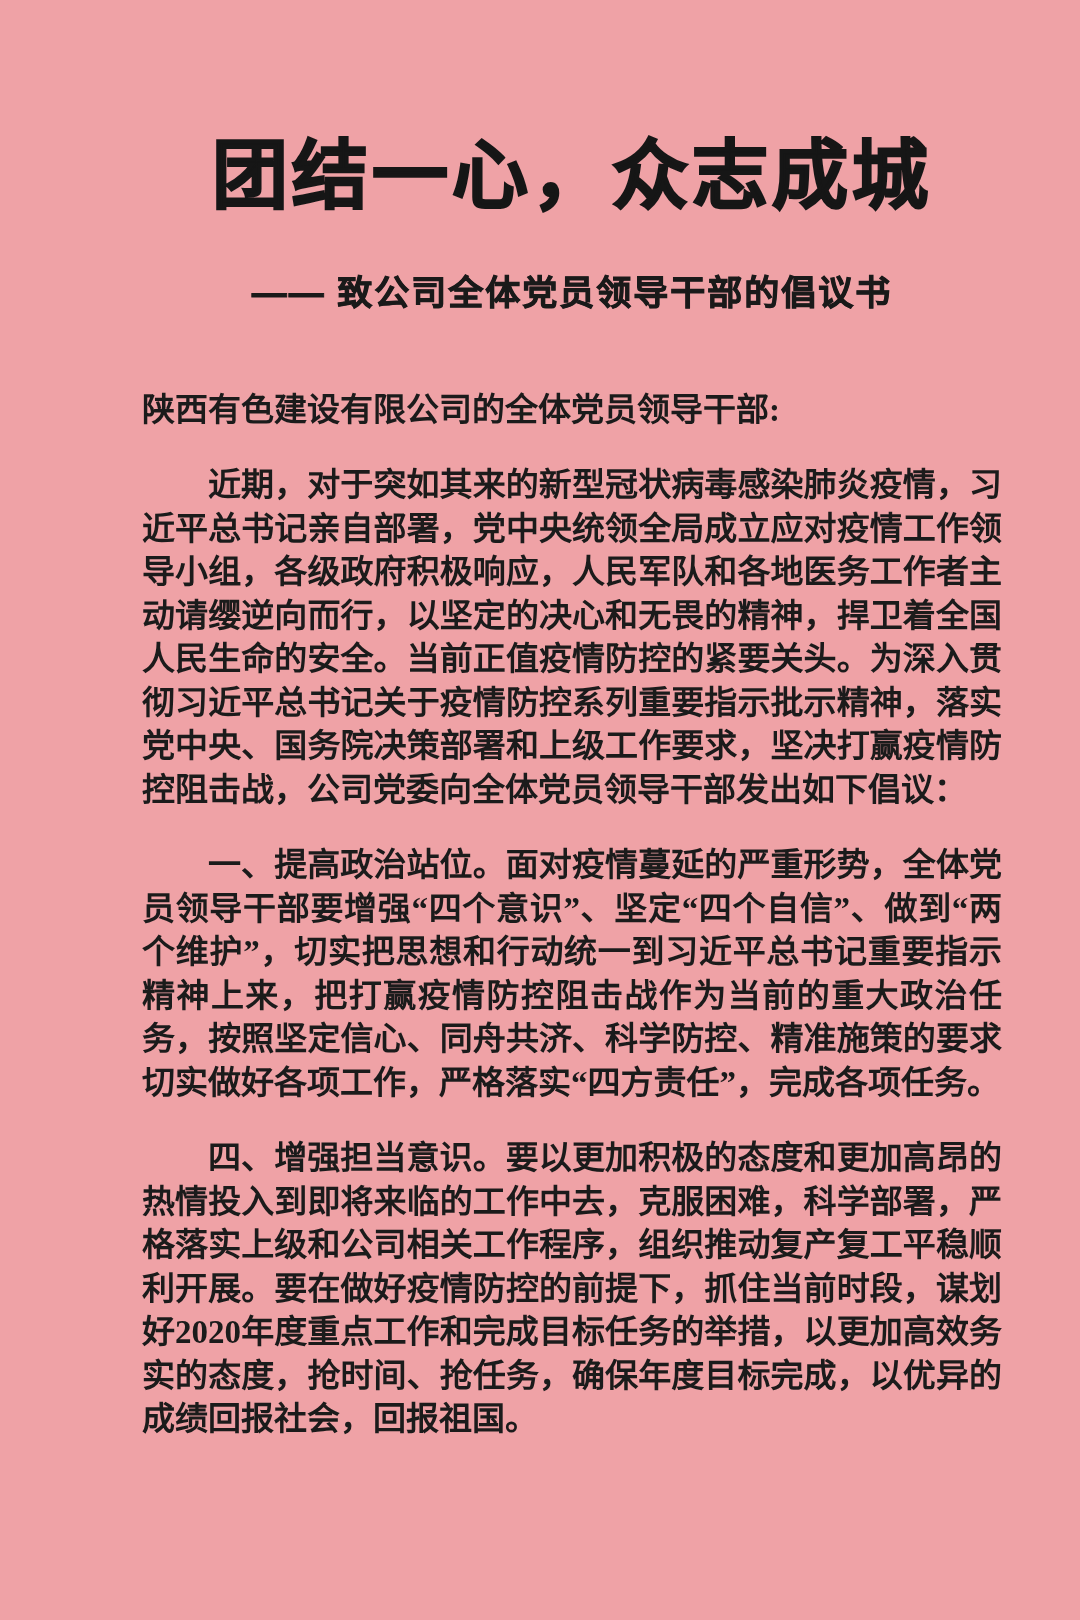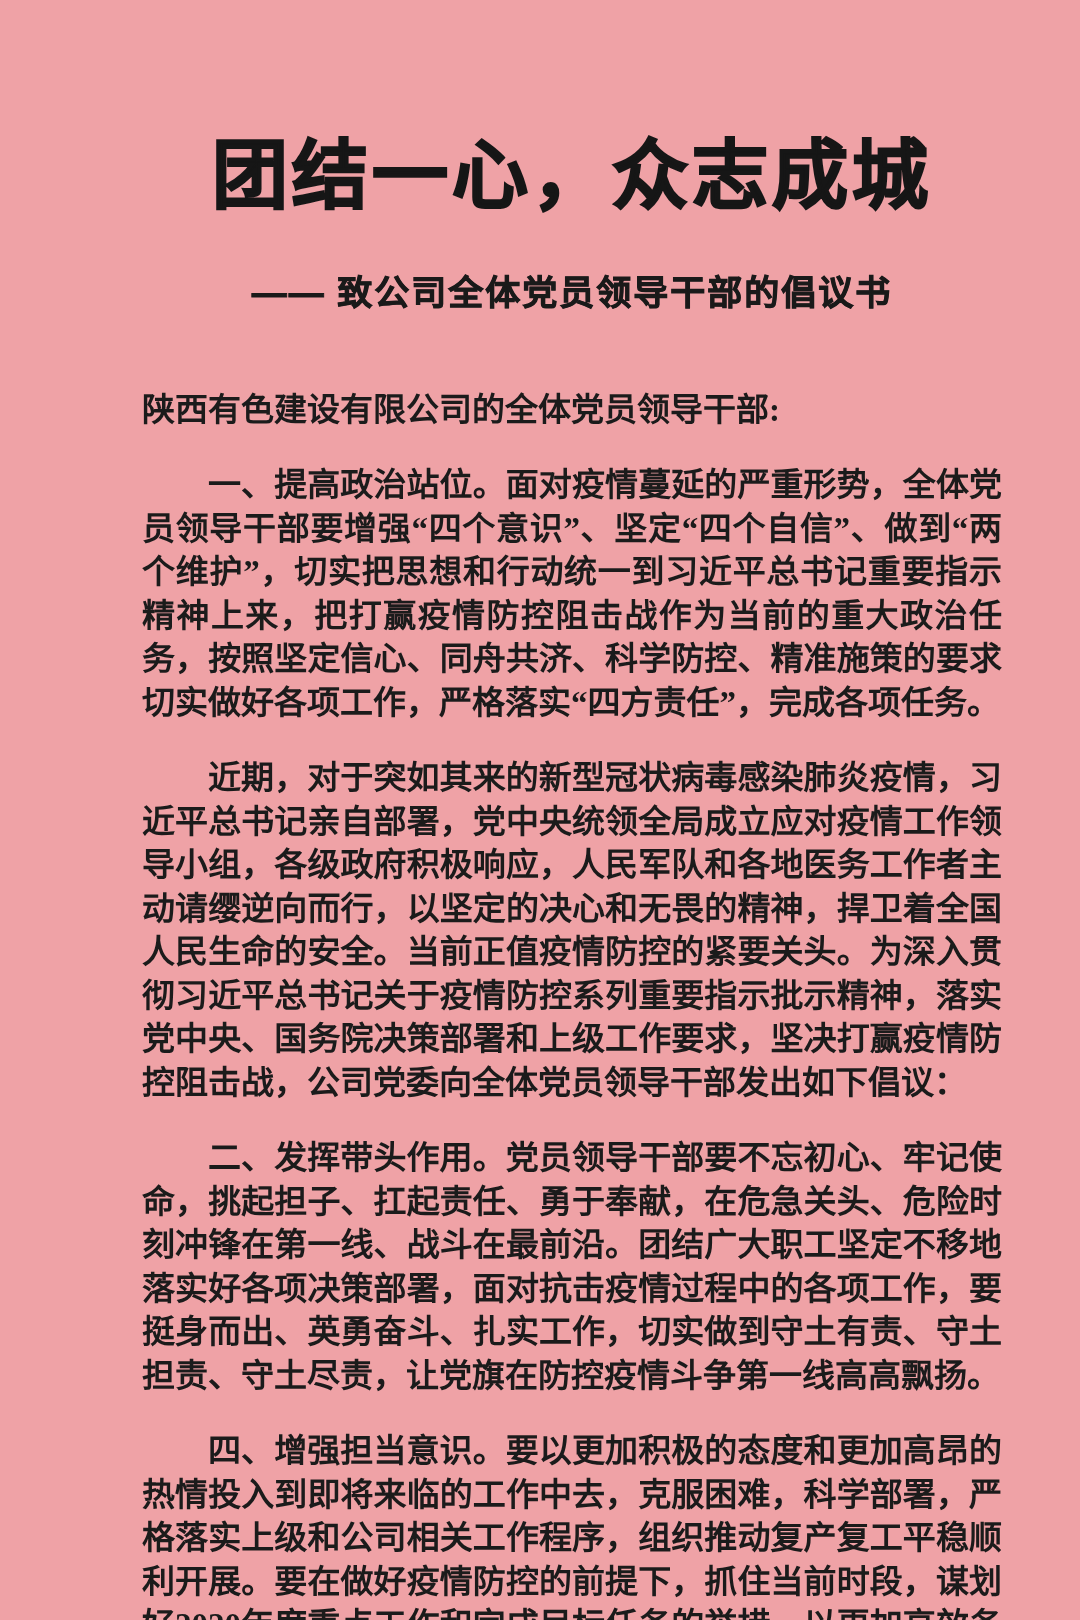--- a/index.html
+++ b/index.html
@@ -71,23 +71,22 @@
 <div class="page">
 
   <h1 class="doc-title">团结一心，众志成城</h1>
 
   <div class="doc-subtitle">—— 致公司全体党员领导干部的倡议书</div>
 
   <div class="letter-body">
 
     <p class="salutation">陕西有色建设有限公司的全体党员领导干部:</p>
 
+    <p class="para">近期，对于突如其来的新型冠状病毒感染肺炎疫情，习近平总书记亲自部署，党中央统领全局成立应对疫情工作领导小组，各级政府积极响应，人民军队和各地医务工作者主动请缨逆向而行，以坚定的决心和无畏的精神，捍卫着全国人民生命的安全。当前正值疫情防控的紧要关头。为深入贯彻习近平总书记关于疫情防控系列重要指示批示精神，落实党中央、国务院决策部署和上级工作要求，坚决打赢疫情防控阻击战，公司党委向全体党员领导干部发出如下倡议：</p>
+
     <p class="para">一、提高政治站位。面对疫情蔓延的严重形势，全体党员领导干部要增强“四个意识”、坚定“四个自信”、做到“两个维护”，切实把思想和行动统一到习近平总书记重要指示精神上来，把打赢疫情防控阻击战作为当前的重大政治任务，按照坚定信心、同舟共济、科学防控、精准施策的要求切实做好各项工作，严格落实“四方责任”，完成各项任务。</p>
 
-    <p class="para">近期，对于突如其来的新型冠状病毒感染肺炎疫情，习近平总书记亲自部署，党中央统领全局成立应对疫情工作领导小组，各级政府积极响应，人民军队和各地医务工作者主动请缨逆向而行，以坚定的决心和无畏的精神，捍卫着全国人民生命的安全。当前正值疫情防控的紧要关头。为深入贯彻习近平总书记关于疫情防控系列重要指示批示精神，落实党中央、国务院决策部署和上级工作要求，坚决打赢疫情防控阻击战，公司党委向全体党员领导干部发出如下倡议：</p>
-
-    <p class="para">二、发挥带头作用。党员领导干部要不忘初心、牢记使命，挑起担子、扛起责任、勇于奉献，在危急关头、危险时刻冲锋在第一线、战斗在最前沿。团结广大职工坚定不移地落实好各项决策部署，面对抗击疫情过程中的各项工作，要挺身而出、英勇奋斗、扎实工作，切实做到守土有责、守土担责、守土尽责，让党旗在防控疫情斗争第一线高高飘扬。</p>
 
 
     <p class="para">四、增强担当意识。要以更加积极的态度和更加高昂的热情投入到即将来临的工作中去，克服困难，科学部署，严格落实上级和公司相关工作程序，组织推动复产复工平稳顺利开展。要在做好疫情防控的前提下，抓住当前时段，谋划好2020年度重点工作和完成目标任务的举措，以更加高效务实的态度，抢时间、抢任务，确保年度目标完成，以优异的成绩回报社会，回报祖国。</p>
 
   </div>
 </div>
 
 </body></html>

